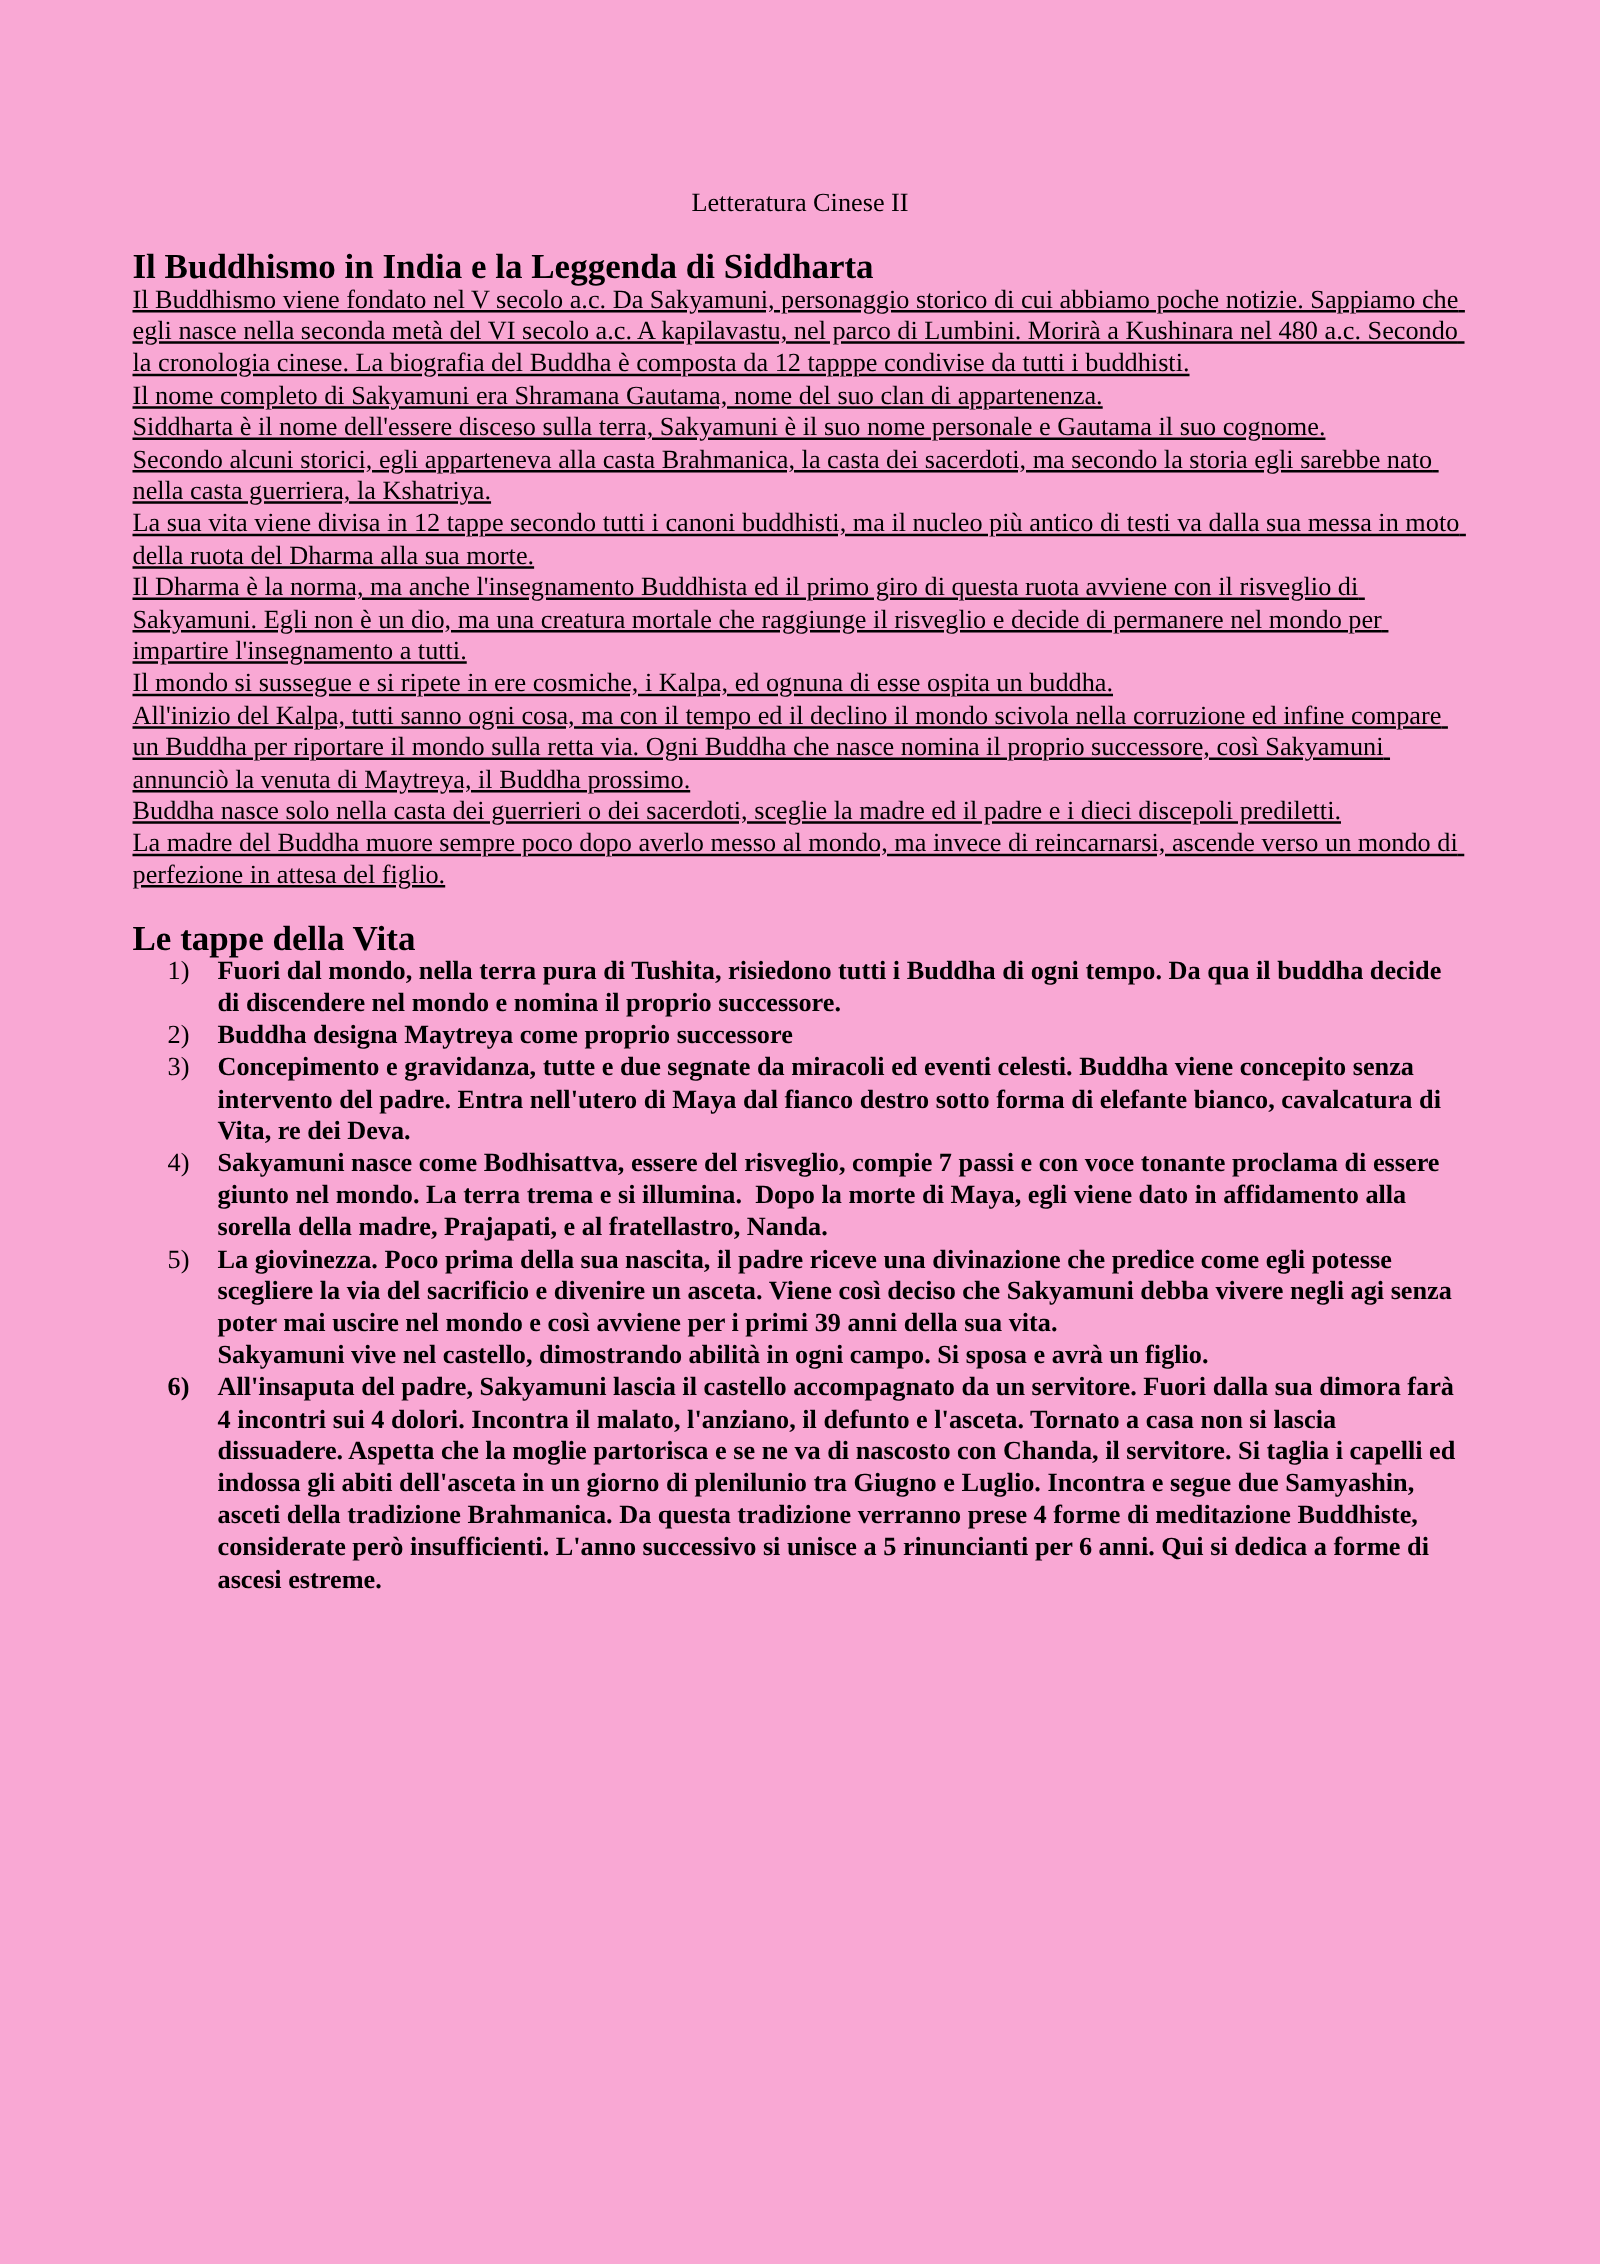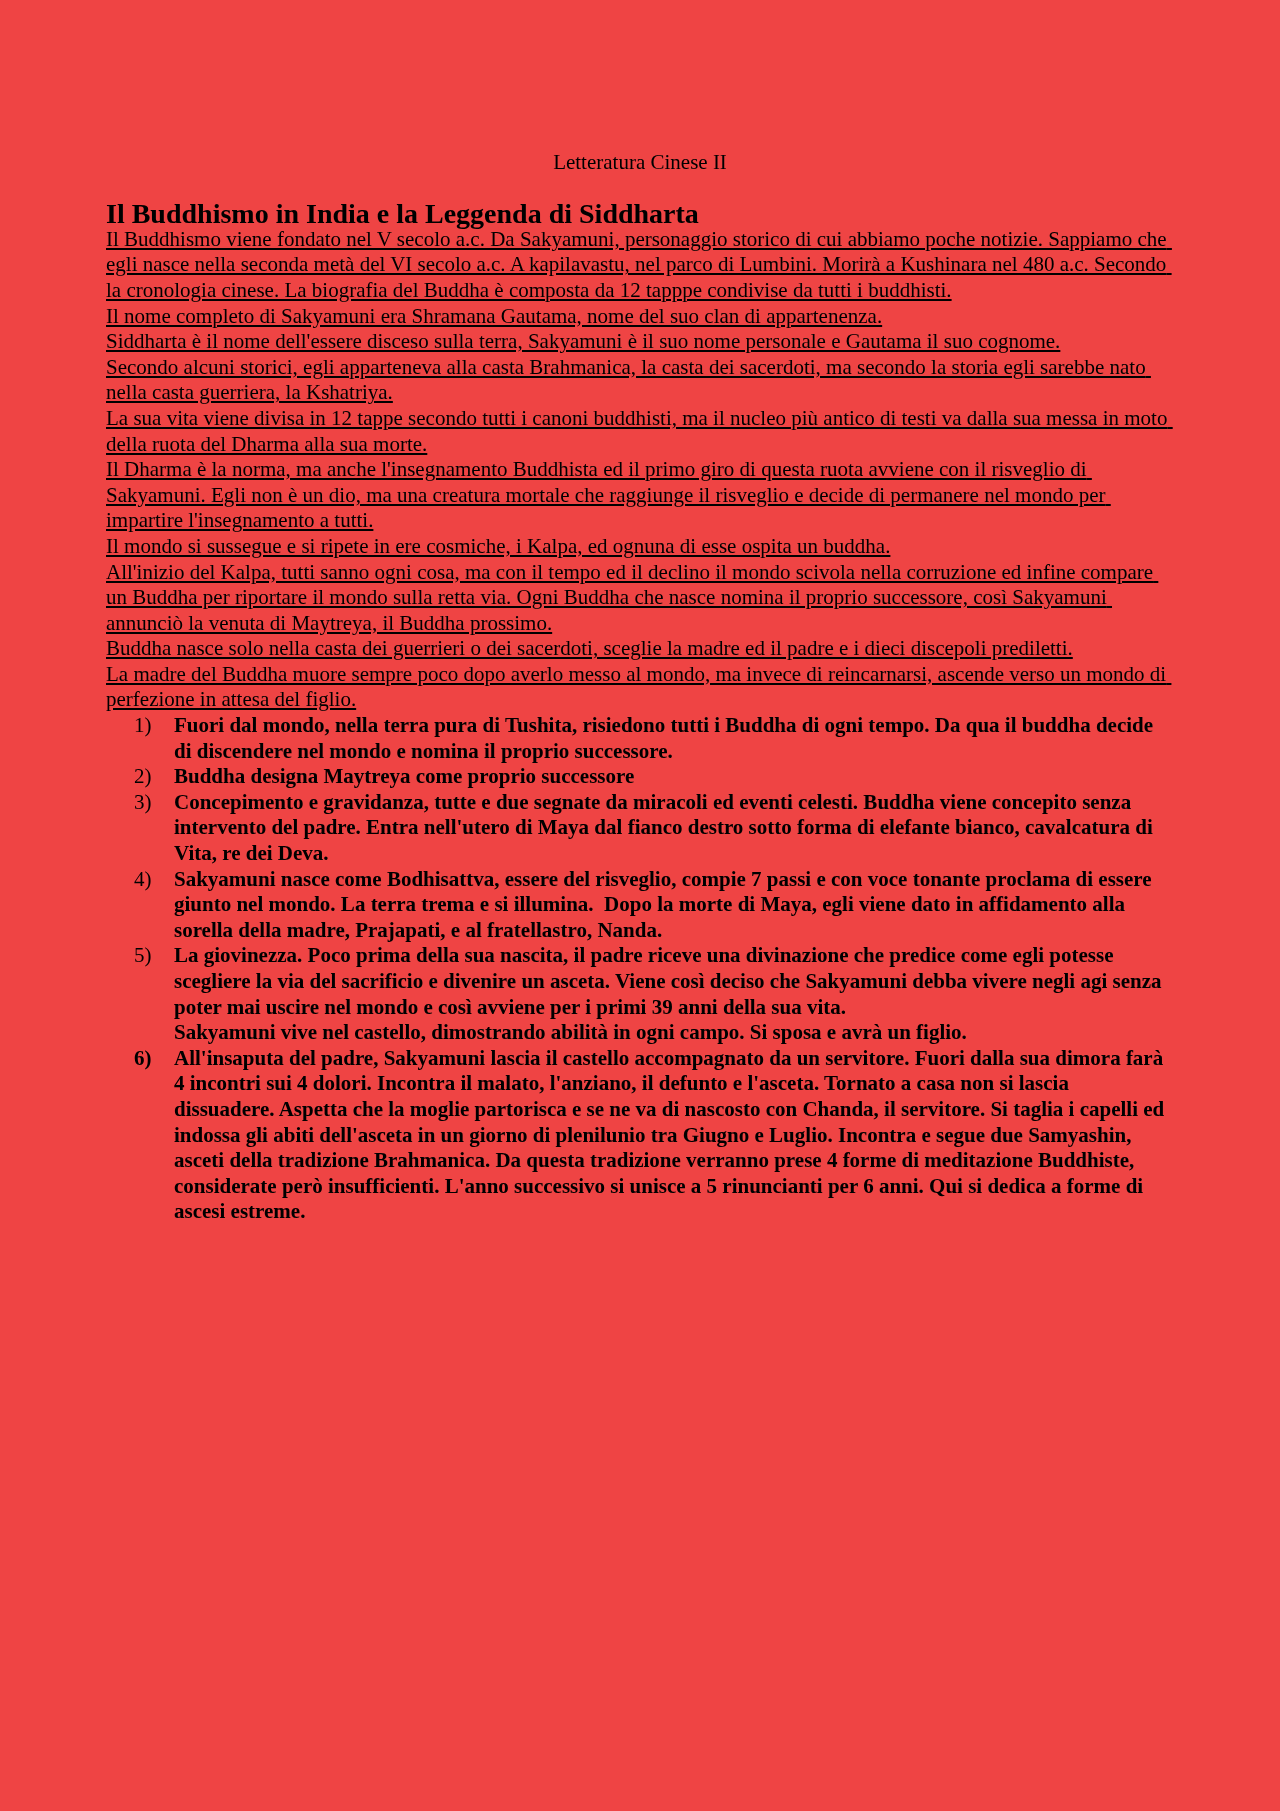--- a/index.html
+++ b/index.html
@@ -5,21 +5,21 @@
   html, body {
     margin: 0;
     padding: 0;
     background: #ffffff;
   }
   .page {
     position: relative;
     width: 1280px;
     height: 1811px;
     box-sizing: border-box;
-    background: #ef4444;
+    background: #f9a8d4;
     color: #000000;
     font-family: "Liberation Serif", serif;
     font-size: 21px;
     line-height: 25.6px;
     padding: 150px 106px 0 106px;
     overflow: hidden;
   }
   .doc-title {
     text-align: center;
     margin: 0 0 25.6px 0;
@@ -77,20 +77,21 @@
   <p class="body-par">Il nome completo di Sakyamuni era Shramana Gautama, nome del suo clan di appartenenza.</p>
   <p class="body-par">Siddharta è il nome dell'essere disceso sulla terra, Sakyamuni è il suo nome personale e Gautama il suo cognome.</p>
   <p class="body-par">Secondo alcuni storici, egli apparteneva alla casta Brahmanica, la casta dei sacerdoti, ma secondo la storia egli sarebbe nato nella casta guerriera, la Kshatriya.</p>
   <p class="body-par">La sua vita viene divisa in 12 tappe secondo tutti i canoni buddhisti, ma il nucleo più antico di testi va dalla sua messa in moto della ruota del Dharma alla sua morte.</p>
   <p class="body-par">Il Dharma è la norma, ma anche l'insegnamento Buddhista ed il primo giro di questa ruota avviene con il risveglio di Sakyamuni. Egli non è un dio, ma una creatura mortale che raggiunge il risveglio e decide di permanere nel mondo per impartire l'insegnamento a tutti.</p>
   <p class="body-par">Il mondo si sussegue e si ripete in ere cosmiche, i Kalpa, ed ognuna di esse ospita un buddha.</p>
   <p class="body-par">All'inizio del Kalpa, tutti sanno ogni cosa, ma con il tempo ed il declino il mondo scivola nella corruzione ed infine compare un Buddha per riportare il mondo sulla retta via. Ogni Buddha che nasce nomina il proprio successore, così Sakyamuni annunciò la venuta di Maytreya, il Buddha prossimo.</p>
   <p class="body-par">Buddha nasce solo nella casta dei guerrieri o dei sacerdoti, sceglie la madre ed il padre e i dieci discepoli prediletti.</p>
   <p class="body-par">La madre del Buddha muore sempre poco dopo averlo messo al mondo, ma invece di reincarnarsi, ascende verso un mondo di perfezione in attesa del figlio.</p>
 
+  <h2 class="section-heading spaced-top">Le tappe della Vita</h2>
 
   <ol class="stages-list">
     <li>
       <span class="li-num">1)</span>
       <span class="li-text">Fuori dal mondo, nella terra pura di Tushita, risiedono tutti i Buddha di ogni tempo. Da qua il buddha decide di discendere nel mondo e nomina il proprio successore.</span>
     </li>
     <li>
       <span class="li-num">2)</span>
       <span class="li-text">Buddha designa Maytreya come proprio successore</span>
     </li>

